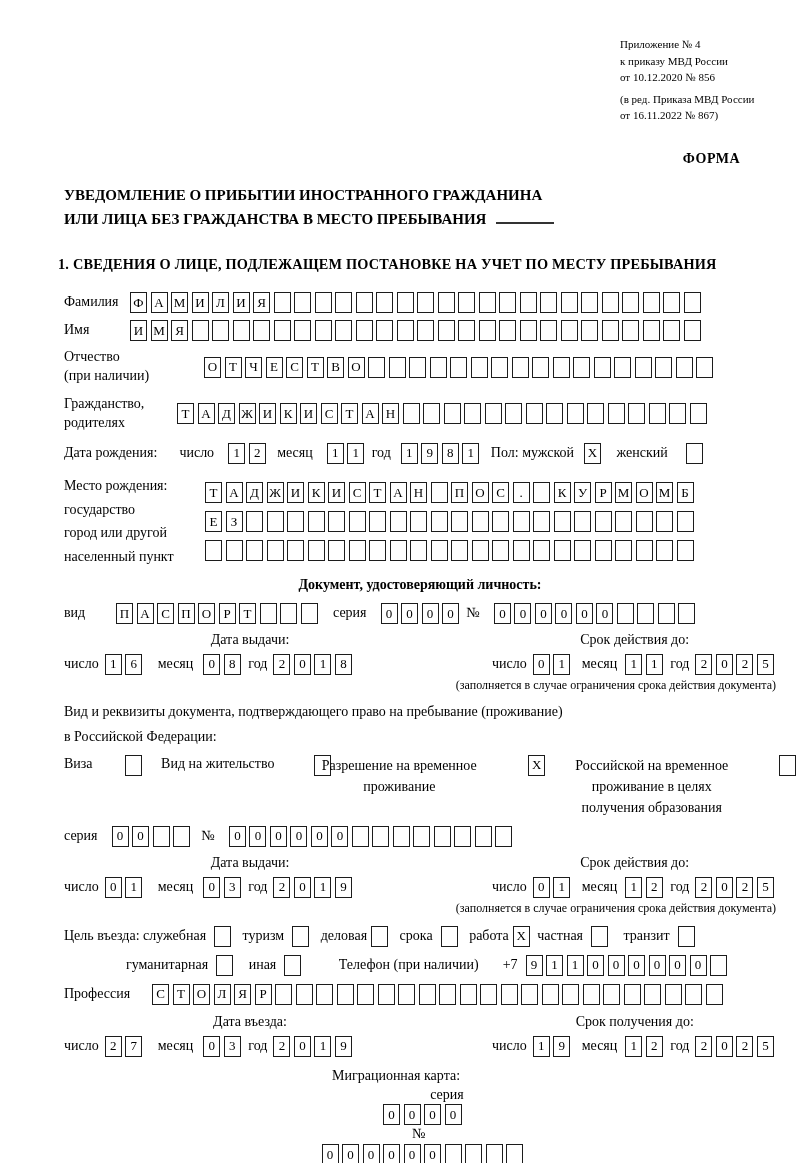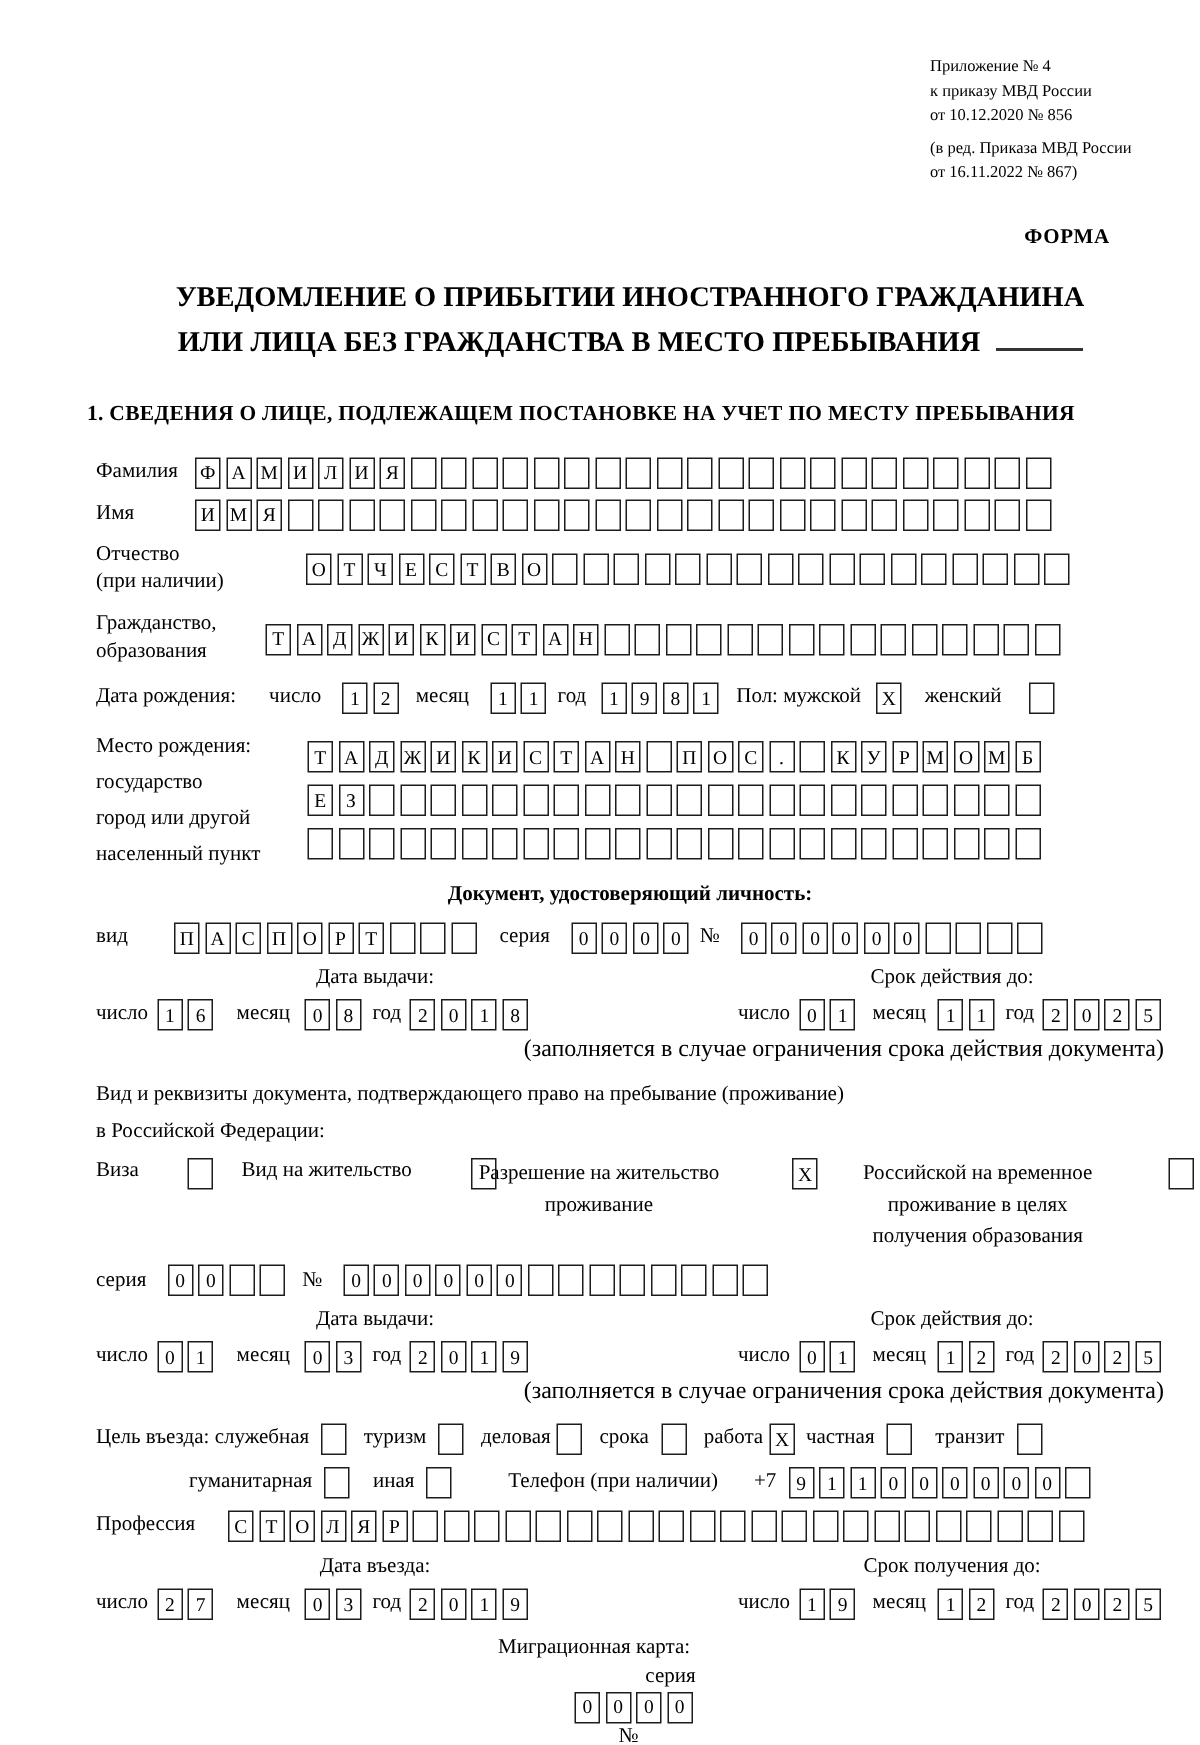--- a/index.html
+++ b/index.html
@@ -6,42 +6,42 @@
   .page{
     width:800px;min-height:1163px;box-sizing:border-box;
     background:#fff;color:#000;
     font-family:"Liberation Serif","DejaVu Serif",serif;
     font-size:14px;line-height:1.35;
     padding:36px 24px 20px 64px;position:relative;
   }
   .annex{margin-left:556px;font-size:11px;line-height:1.5;}
   .annex .ed{margin-top:5px;}
   .forma{font-weight:bold;text-align:right;margin:26px 36px 0 0;font-size:14px;letter-spacing:.5px;}
-  .title{font-weight:bold;text-align:center;font-size:19px;margin-top:16px;line-height:1.55;}
+  .title{font-weight:bold;font-size:15px;margin-top:16px;line-height:1.55;}
   .uline{display:inline-block;width:58px;border-bottom:2px solid #333;margin-left:10px;vertical-align:baseline;}
   .sect{font-weight:bold;font-size:14.3px;margin:24px 0 18px -6px;letter-spacing:.2px;}
   .row{display:flex;align-items:center;margin-bottom:7px;}
   .lbl{flex:none;}
   .boxes{display:inline-flex;flex-wrap:nowrap;vertical-align:middle;}
   .cell{
     display:inline-flex;align-items:center;justify-content:center;
     width:15px;height:19px;border:1.6px solid #1c1c1c;margin-right:3.5px;
     font-size:13px;font-weight:normal;flex:none;background:#fff;
   }
   .gap4{margin-left:4px;}  .gap8{margin-left:8px;}  .gap12{margin-left:12px;}
   .gap16{margin-left:16px;} .gap24{margin-left:24px;}
   .stack{display:flex;flex-direction:column;gap:8px;}
   .center-head{font-weight:bold;text-align:center;margin:10px 0 8px 0;}
   .dcols{display:flex;margin-bottom:2px;}
   .dcol-l{width:372px;flex:none;}
   .dcol-r{margin-left:56px;}
   .dhead{text-align:center;margin-bottom:4px;}
   .dline{display:flex;align-items:center;white-space:nowrap;}
   .dline .lbl{margin-right:6px;}
-  .note{font-size:16px;text-align:right;margin:1px 0 10px 0;}
+  .note{font-size:12px;text-align:right;margin:1px 0 10px 0;}
   .cb-opt{display:flex;align-items:flex-start;gap:28px;}
   .cb-txt-c{text-align:center;line-height:1.5;}
   .purpose-line{display:flex;align-items:center;white-space:nowrap;}
   [data-interactable="false"]{cursor:default;}
 </style>
 </head>
 <body>
 
 <div class="page" data-interactable="false">
 
@@ -160,21 +160,21 @@
         <span class="cell" data-interactable="true"></span>
         <span class="cell" data-interactable="true"></span>
         <span class="cell" data-interactable="true"></span>
         <span class="cell" data-interactable="true"></span>
       </span>
   </div>
 
   <div class="row" data-interactable="false" style="margin-top:9px;">
     <div class="lbl" style="width:113px;" data-interactable="false">
       <div data-interactable="false">Гражданство,</div>
-      <div data-interactable="false">образования</div>
+      <div data-interactable="false">родителях</div>
     </div>
     <span class="boxes" data-interactable="true">
         <span class="cell" data-interactable="true">Т</span>
         <span class="cell" data-interactable="true">А</span>
         <span class="cell" data-interactable="true">Д</span>
         <span class="cell" data-interactable="true">Ж</span>
         <span class="cell" data-interactable="true">И</span>
         <span class="cell" data-interactable="true">К</span>
         <span class="cell" data-interactable="true">И</span>
         <span class="cell" data-interactable="true">С</span>
@@ -415,21 +415,21 @@
           <span class="cell" data-interactable="true"></span>
         </span>
     </span>
     <span class="cb-opt gap16" data-interactable="false">
       <span class="lbl" data-interactable="false">Вид на жительство</span>
       <span class="boxes gap12" data-interactable="true">
           <span class="cell" data-interactable="true"></span>
         </span>
     </span>
     <span class="cb-opt gap16" data-interactable="false">
-      <span class="cb-txt-c" style="width:186px;" data-interactable="false">Разрешение на жительство проживание</span>
+      <span class="cb-txt-c" style="width:186px;" data-interactable="false">Разрешение на временное проживание</span>
       <span class="boxes gap8" data-interactable="true">
           <span class="cell" data-interactable="true">X</span>
         </span>
     </span>
     <span class="cb-opt gap12" data-interactable="false">
       <span class="cb-txt-c" style="width:182px;" data-interactable="false">Российской на временное проживание в целях получения образования</span>
       <span class="boxes gap8" data-interactable="true">
           <span class="cell" data-interactable="true"></span>
         </span>
     </span>

